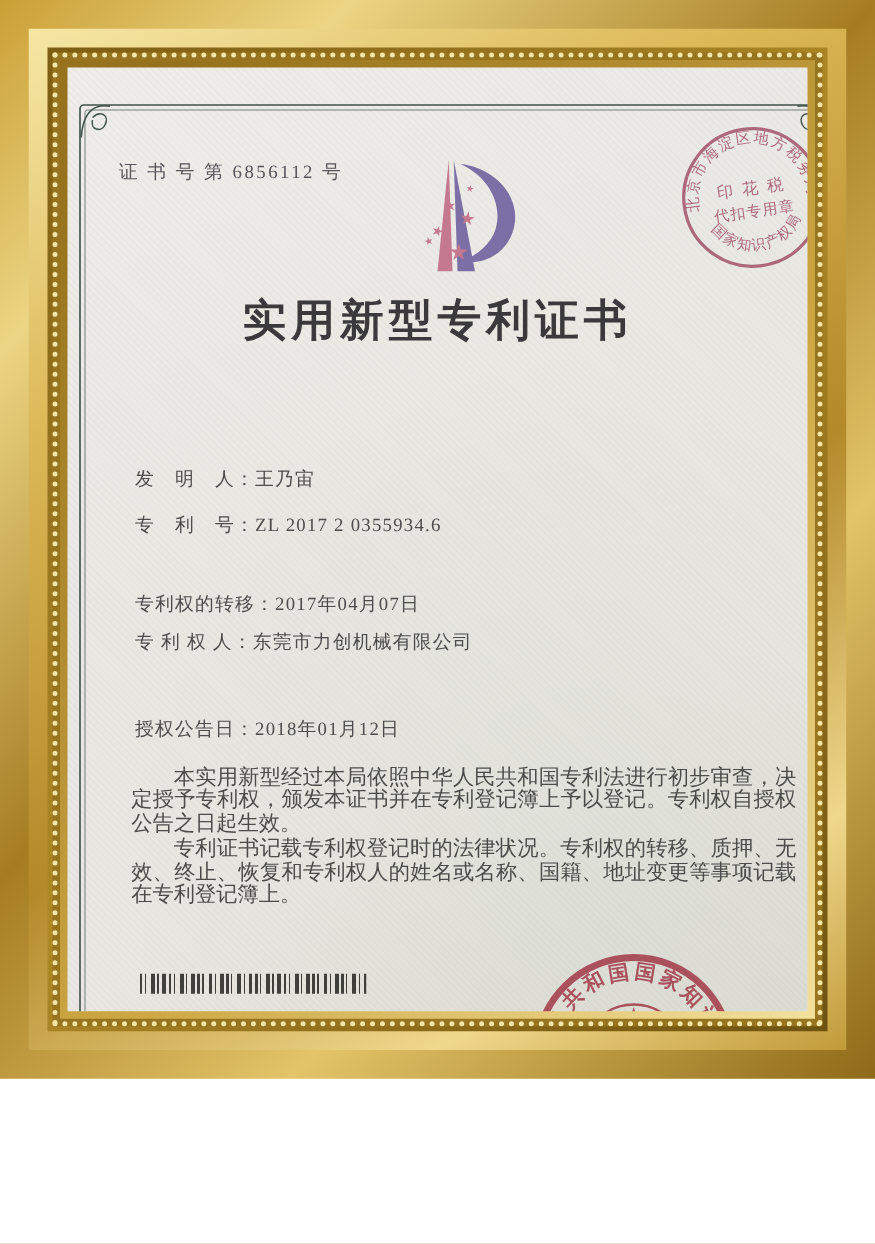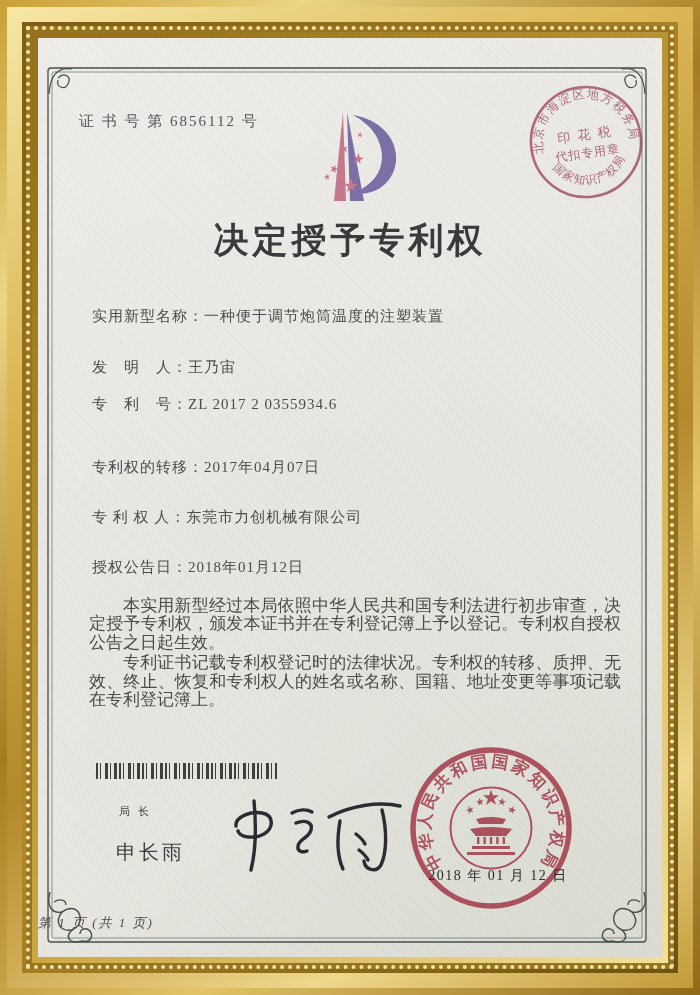--- a/index.html
+++ b/index.html
@@ -1,19 +1,19 @@
 <!DOCTYPE html>
 <html><head>
 <meta charset="utf-8">
 <style>
   html,body{margin:0;padding:0;}
   body{width:700px;height:995px;font-family:"Liberation Serif","DejaVu Serif",serif;}
   .abs{position:absolute;}
   
-  .f1{width:700px;height:995px;box-sizing:border-box;padding:7px;
+  .f1{width:700px;height:863px;box-sizing:border-box;padding:23px;
       background:linear-gradient(135deg,#caa035,#ecd584 18%,#a57c22 45%,#e3c468 70%,#8f6a18 100%);}
   .f2{width:100%;height:100%;box-sizing:border-box;padding:15px;
       background:linear-gradient(150deg,#f6e7a6,#dcb755 28%,#b3892a 58%,#efd78c 84%,#c29b3a);}
   .f3{width:100%;height:100%;box-sizing:border-box;padding:4px;
       background:linear-gradient(135deg,#7c5d14,#b08926 50%,#6e5210);}
   .f4{width:100%;height:100%;box-sizing:border-box;border:4px dotted #f5e6a8;
       background:#97741f;padding:2px;}
   .f5{width:100%;height:100%;box-sizing:border-box;padding:6px;
       background:linear-gradient(315deg,#f2e09c,#cda743 40%,#96721c 92%);}
   
@@ -23,21 +23,21 @@
       background:repeating-linear-gradient(45deg,rgba(125,152,134,0.05) 0 1px,transparent 1px 4px),
                  radial-gradient(circle at 72% 86%,rgba(170,195,175,0.16),transparent 55%);}
   .borders{left:0;top:0;}
   .certno{left:41px;top:74px;font-size:15px;letter-spacing:2px;color:#55555a;white-space:nowrap;}
   .logo{left:256px;top:71px;}
   .taxstamp{left:488px;top:44px;transform:rotate(-8deg);mix-blend-mode:multiply;opacity:.88;}
   .title{left:0;right:0;top:179px;text-align:center;font-size:35px;letter-spacing:4px;
       font-weight:600;color:#3a3a3c;}
   .frow{left:54px;font-size:15px;letter-spacing:1px;white-space:nowrap;color:#4c4c4c;}
   .frow.i0{top:269px}.frow.i1{top:320px}.frow.i2{top:357px}
-  .frow.i3{top:420px}.frow.i4{top:470px}.frow.i5{top:520px}
+  .frow.i3{top:420px}.frow.i4{top:450px}.frow.i5{top:520px}
   .paras{left:51px;top:559px;width:532px;font-size:17px;line-height:18.4px;
       text-align:justify;color:#4b4b49;}
   .paras p{margin:0 0 2px;text-indent:2em;}
   .barcode{left:58px;top:725px;width:181px;height:16px;opacity:.85;
       background:repeating-linear-gradient(90deg,
         #23231f 0 2px,transparent 2px 4px,
         #23231f 4px 5px,transparent 5px 9px,
         #23231f 9px 12px,transparent 12px 14px,
         #23231f 14px 15px,transparent 15px 18px,
         #23231f 18px 21px,transparent 21px 23px);}
@@ -119,23 +119,22 @@
         <text font-size="12" letter-spacing="1.5" fill="#b45f79" text-anchor="middle">
           <textPath href="#arcTop" startOffset="50%">北京市海淀区地方税务局</textPath>
         </text>
         <text font-size="11.5" letter-spacing="1" fill="#b45f79" text-anchor="middle">
           <textPath href="#arcBot" startOffset="50%">国家知识产权局</textPath>
         </text>
         <text x="0" y="-3" font-size="13" letter-spacing="2" fill="#b45f79" text-anchor="middle">印 花 税</text>
         <text x="0" y="15" font-size="12" letter-spacing="1" fill="#b45f79" text-anchor="middle">代扣专用章</text>
       </svg>
 
-      <div class="abs title">决定授予专利权</div>
+      <div class="abs title">实用新型专利证书</div>
 
-      <div class="abs frow i0"><span>实用新型名称：</span><span>一种便于调节炮筒温度的注塑装置</span></div>
       <div class="abs frow i1"><span>发　明　人：</span><span>王乃宙</span></div>
       <div class="abs frow i2"><span>专　利　号：</span><span>ZL 2017 2 0355934.6</span></div>
       <div class="abs frow i3"><span>专利权的转移：</span><span>2017年04月07日</span></div>
       <div class="abs frow i4"><span>专 利 权 人：</span><span>东莞市力创机械有限公司</span></div>
       <div class="abs frow i5"><span>授权公告日：</span><span>2018年01月12日</span></div>
 
       <div class="abs paras">
         <p>本实用新型经过本局依照中华人民共和国专利法进行初步审查，决定授予专利权，颁发本证书并在专利登记簿上予以登记。专利权自授权公告之日起生效。</p>
         <p>专利证书记载专利权登记时的法律状况。专利权的转移、质押、无效、终止、恢复和专利权人的姓名或名称、国籍、地址变更等事项记载在专利登记簿上。</p>
       </div>

